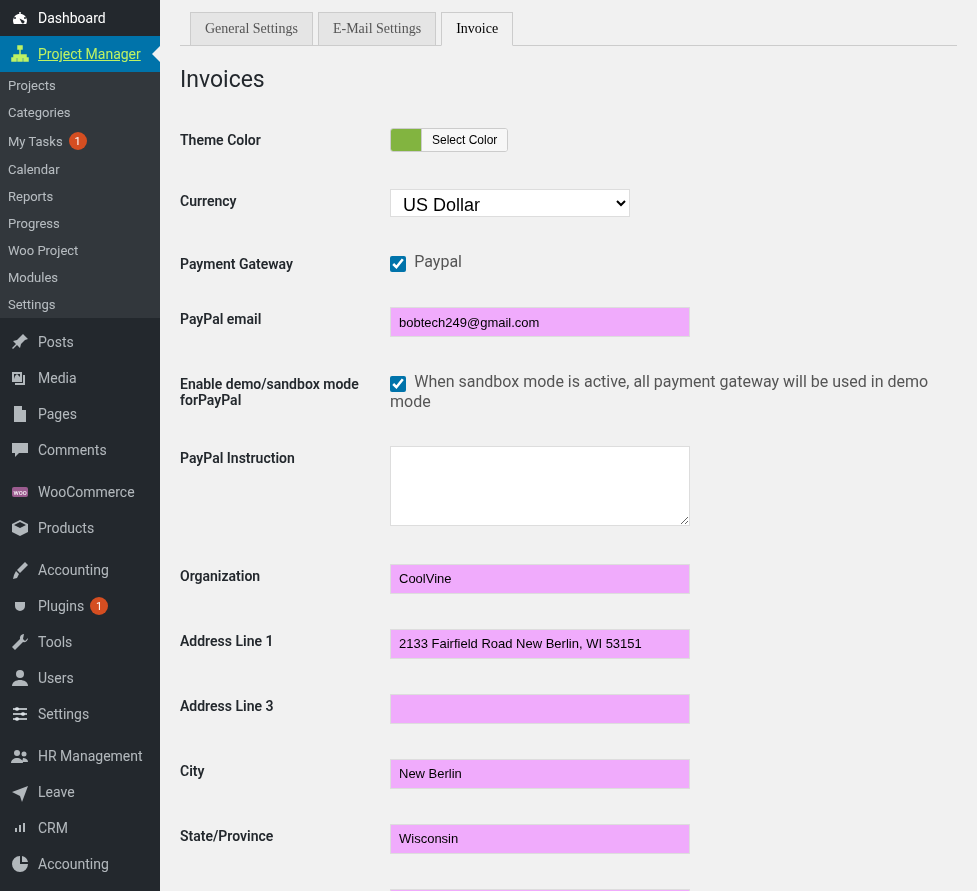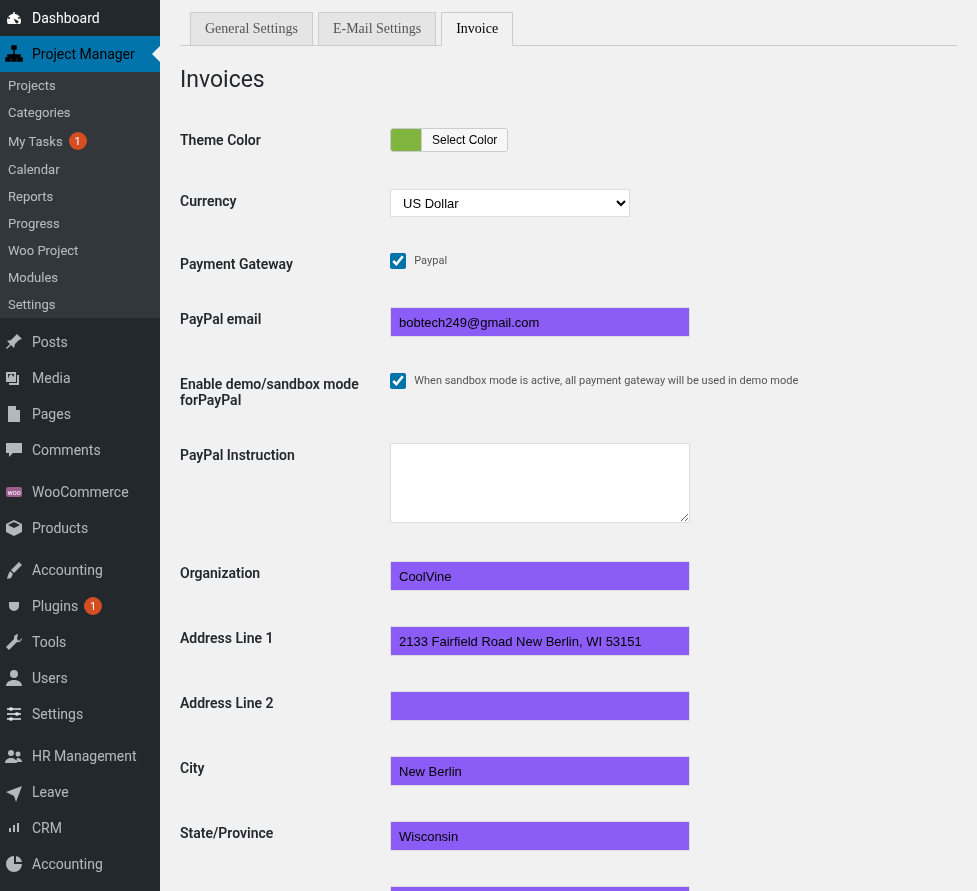--- a/index.html
+++ b/index.html
@@ -1,21 +1,21 @@
 <!DOCTYPE html>
 <html><head>
 <meta charset="utf-8">
 <style>
 * { box-sizing: border-box; margin: 0; padding: 0; }
 body { font-family: -apple-system, BlinkMacSystemFont, "Segoe UI", Roboto, sans-serif; font-size: 13px; color: #444; background: #f1f1f1; display: flex; width: 977px; height: 891px; overflow: hidden; }
 
 .sidebar { width: 160px; background: #23282d; color: #eee; flex-shrink: 0; overflow-y: auto; }
-.menu-item { display: flex; align-items: center; padding: 8px 8px 8px 4px; color: rgba(240,245,250,0.7); cursor: pointer; position: relative; }
+.menu-item { display: flex; align-items: center; padding: 8px 8px 8px 10px; color: rgba(240,245,250,0.7); cursor: pointer; position: relative; }
 .menu-item.top { color: #fff; }
-.menu-item.active { background: #0073aa; color: #000000; }
+.menu-item.active { background: #0073aa; color: #bef264; text-decoration: underline; }
 .menu-item.active::after { content: ""; position: absolute; right: 0; top: 50%; transform: translateY(-50%); border: 8px solid transparent; border-right-color: #f1f1f1; }
 .menu-icon { width: 20px; height: 20px; margin-right: 8px; display: inline-flex; align-items: center; justify-content: center; fill: currentColor; flex-shrink: 0; }
 .menu-label { font-size: 14px; }
 .submenu { background: #32373c; }
 .submenu .sub-item { padding: 6px 8px; color: rgba(240,245,250,0.7); cursor: pointer; font-size: 13px; display: flex; align-items: center; }
 .badge { display: inline-flex; align-items: center; justify-content: center; min-width: 18px; height: 18px; background: #d54e21; color: #fff; border-radius: 9px; font-size: 11px; margin-left: 6px; padding: 0 5px; }
 .menu-item.section-first { margin-top: 6px; }
 
 .content { flex: 1; padding: 0 20px 10px 20px; overflow-y: auto; }
 .tabs { display: flex; border-bottom: 1px solid #ccc; margin-top: 12px; font-family: Liberation Serif, serif; }
@@ -26,25 +26,25 @@
 .page-title { font-size: 23px; font-weight: 400; color: #23282d; margin: 20px 0 20px 0; }
 
 .form-row { display: flex; align-items: flex-start; margin-bottom: 20px; padding-top: 15px; }
 .form-label { width: 210px; font-weight: 600; color: #23282d; font-size: 14px; padding-top: 4px; flex-shrink: 0; }
 .form-field { flex: 1; }
 
 .color-picker { display: inline-flex; align-items: stretch; border: 1px solid #ccc; background: #fff; border-radius: 3px; overflow: hidden; }
 .color-swatch { width: 30px; background: #82b440; }
 .color-btn { background: #f7f7f7; border: none; border-left: 1px solid #ccc; padding: 4px 10px; font-size: 12px; cursor: pointer; }
 
-select { width: 240px; padding: 4px 8px; border: 1px solid #ddd; background: #fff; font-size: 13px; height: 28px; }
-input[type="text"] { width: 300px; padding: 5px 8px; border: 1px solid #ddd; background: #8b5cf6; font-size: 13px; height: 30px; }
+select { width: 240px; padding: 4px 8px; border: 1px solid #ddd; background: #fff; font-size: 18px; height: 28px; }
+input[type="text"] { width: 300px; padding: 5px 8px; border: 1px solid #ddd; background: #f0abfc; font-size: 13px; height: 30px; }
 textarea { width: 300px; height: 80px; padding: 5px 8px; border: 1px solid #ddd; background: #fff; font-size: 13px; resize: both; }
 input[type="checkbox"] { width: 16px; height: 16px; accent-color: #0073aa; margin-right: 5px; vertical-align: middle; }
-.checkbox-label { color: #555; font-size: 11px; }
+.checkbox-label { color: #555; font-size: 16px; }
 </style>
 </head>
 <body>
 
 <div class="sidebar">
   <div class="menu-item top">
     <span class="menu-icon">
         <svg viewBox="0 0 20 20">
           <path d="M3.76 16h12.48A7 7 0 1 0 3.76 16zM10 4a1 1 0 1 1 0 2 1 1 0 0 1 0-2zM5 9a1 1 0 1 1 0 2 1 1 0 0 1 0-2zm10 0a1 1 0 1 1 0 2 1 1 0 0 1 0-2zm-3.5 5.5l-2-4 4 2a1.5 1.5 0 1 1-2 2z"></path>
         </svg>
@@ -278,21 +278,21 @@
   </div>
 
   <div class="form-row">
     <div class="form-label">Address Line 1</div>
     <div class="form-field">
       <input type="text" value="2133 Fairfield Road New Berlin, WI 53151" style="">
     </div>
   </div>
 
   <div class="form-row">
-    <div class="form-label">Address Line 2</div>
+    <div class="form-label">Address Line 3</div>
     <div class="form-field">
       <input type="text" value="" style="">
     </div>
   </div>
 
   <div class="form-row">
     <div class="form-label">City</div>
     <div class="form-field">
       <input type="text" value="New Berlin" style="">
     </div>

